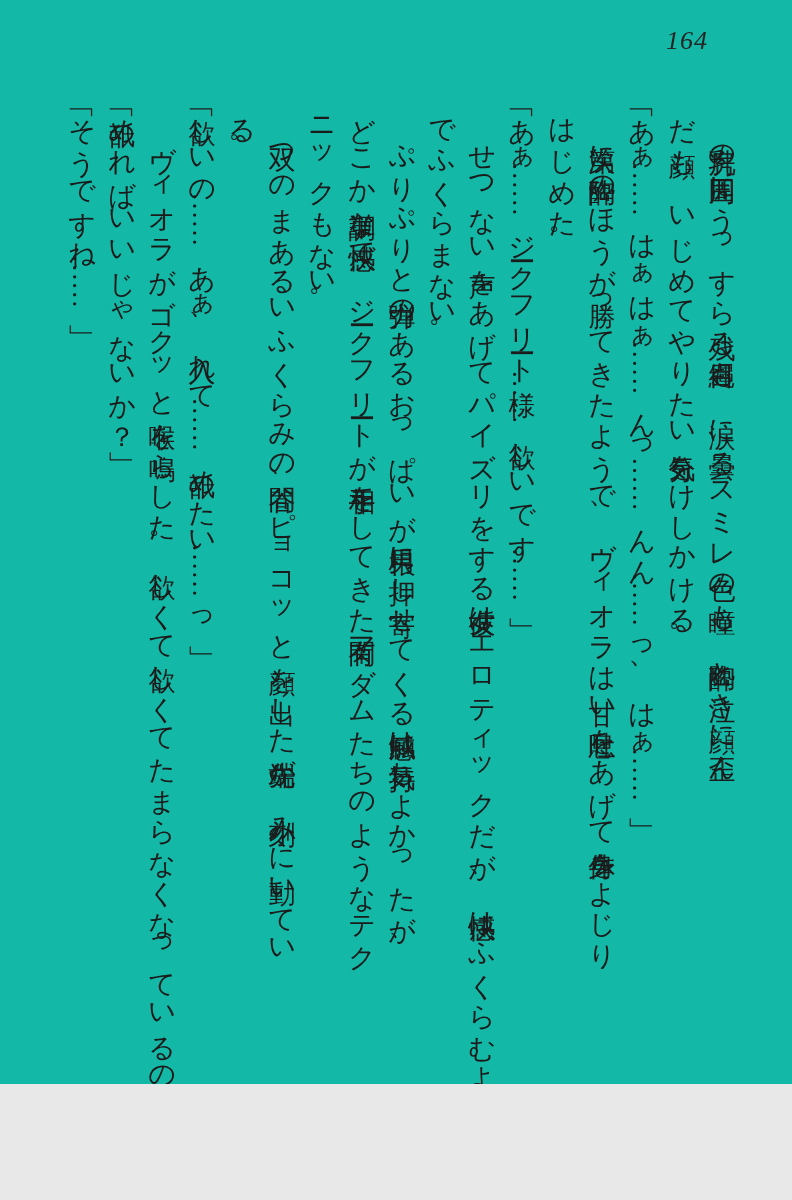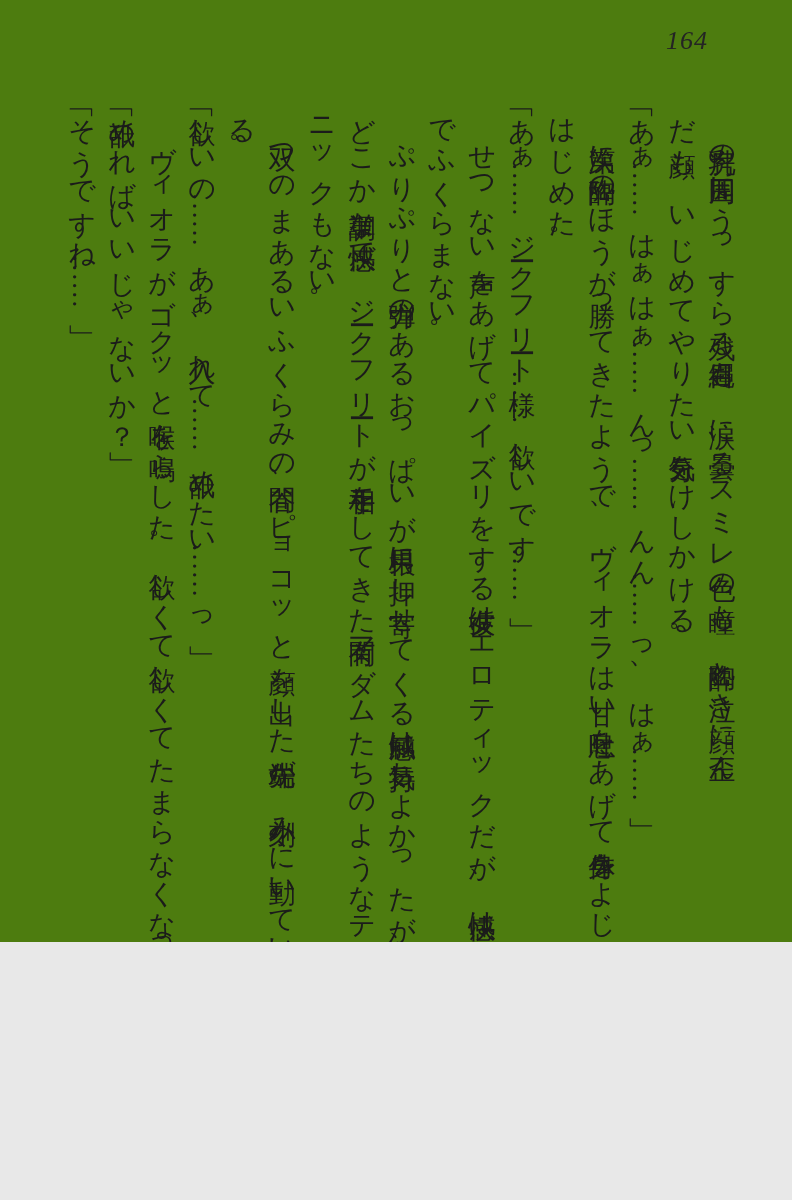--- a/index.html
+++ b/index.html
@@ -3,22 +3,22 @@
 <meta charset="utf-8">
 <style>
   html, body {
     margin: 0;
     padding: 0;
     background: #e8e8e8;
   }
   .page {
     position: relative;
     width: 792px;
-    height: 942px;
-    background: #4d7c0f;
+    height: 1084px;
+    background: #14b8a6;
     overflow: hidden;
     font-family: "Liberation Serif", "DejaVu Serif", serif;
   }
   .page-number {
     position: absolute;
     top: 26px;
     right: 84px;
     font-style: italic;
     font-size: 26px;
     letter-spacing: 1px;

